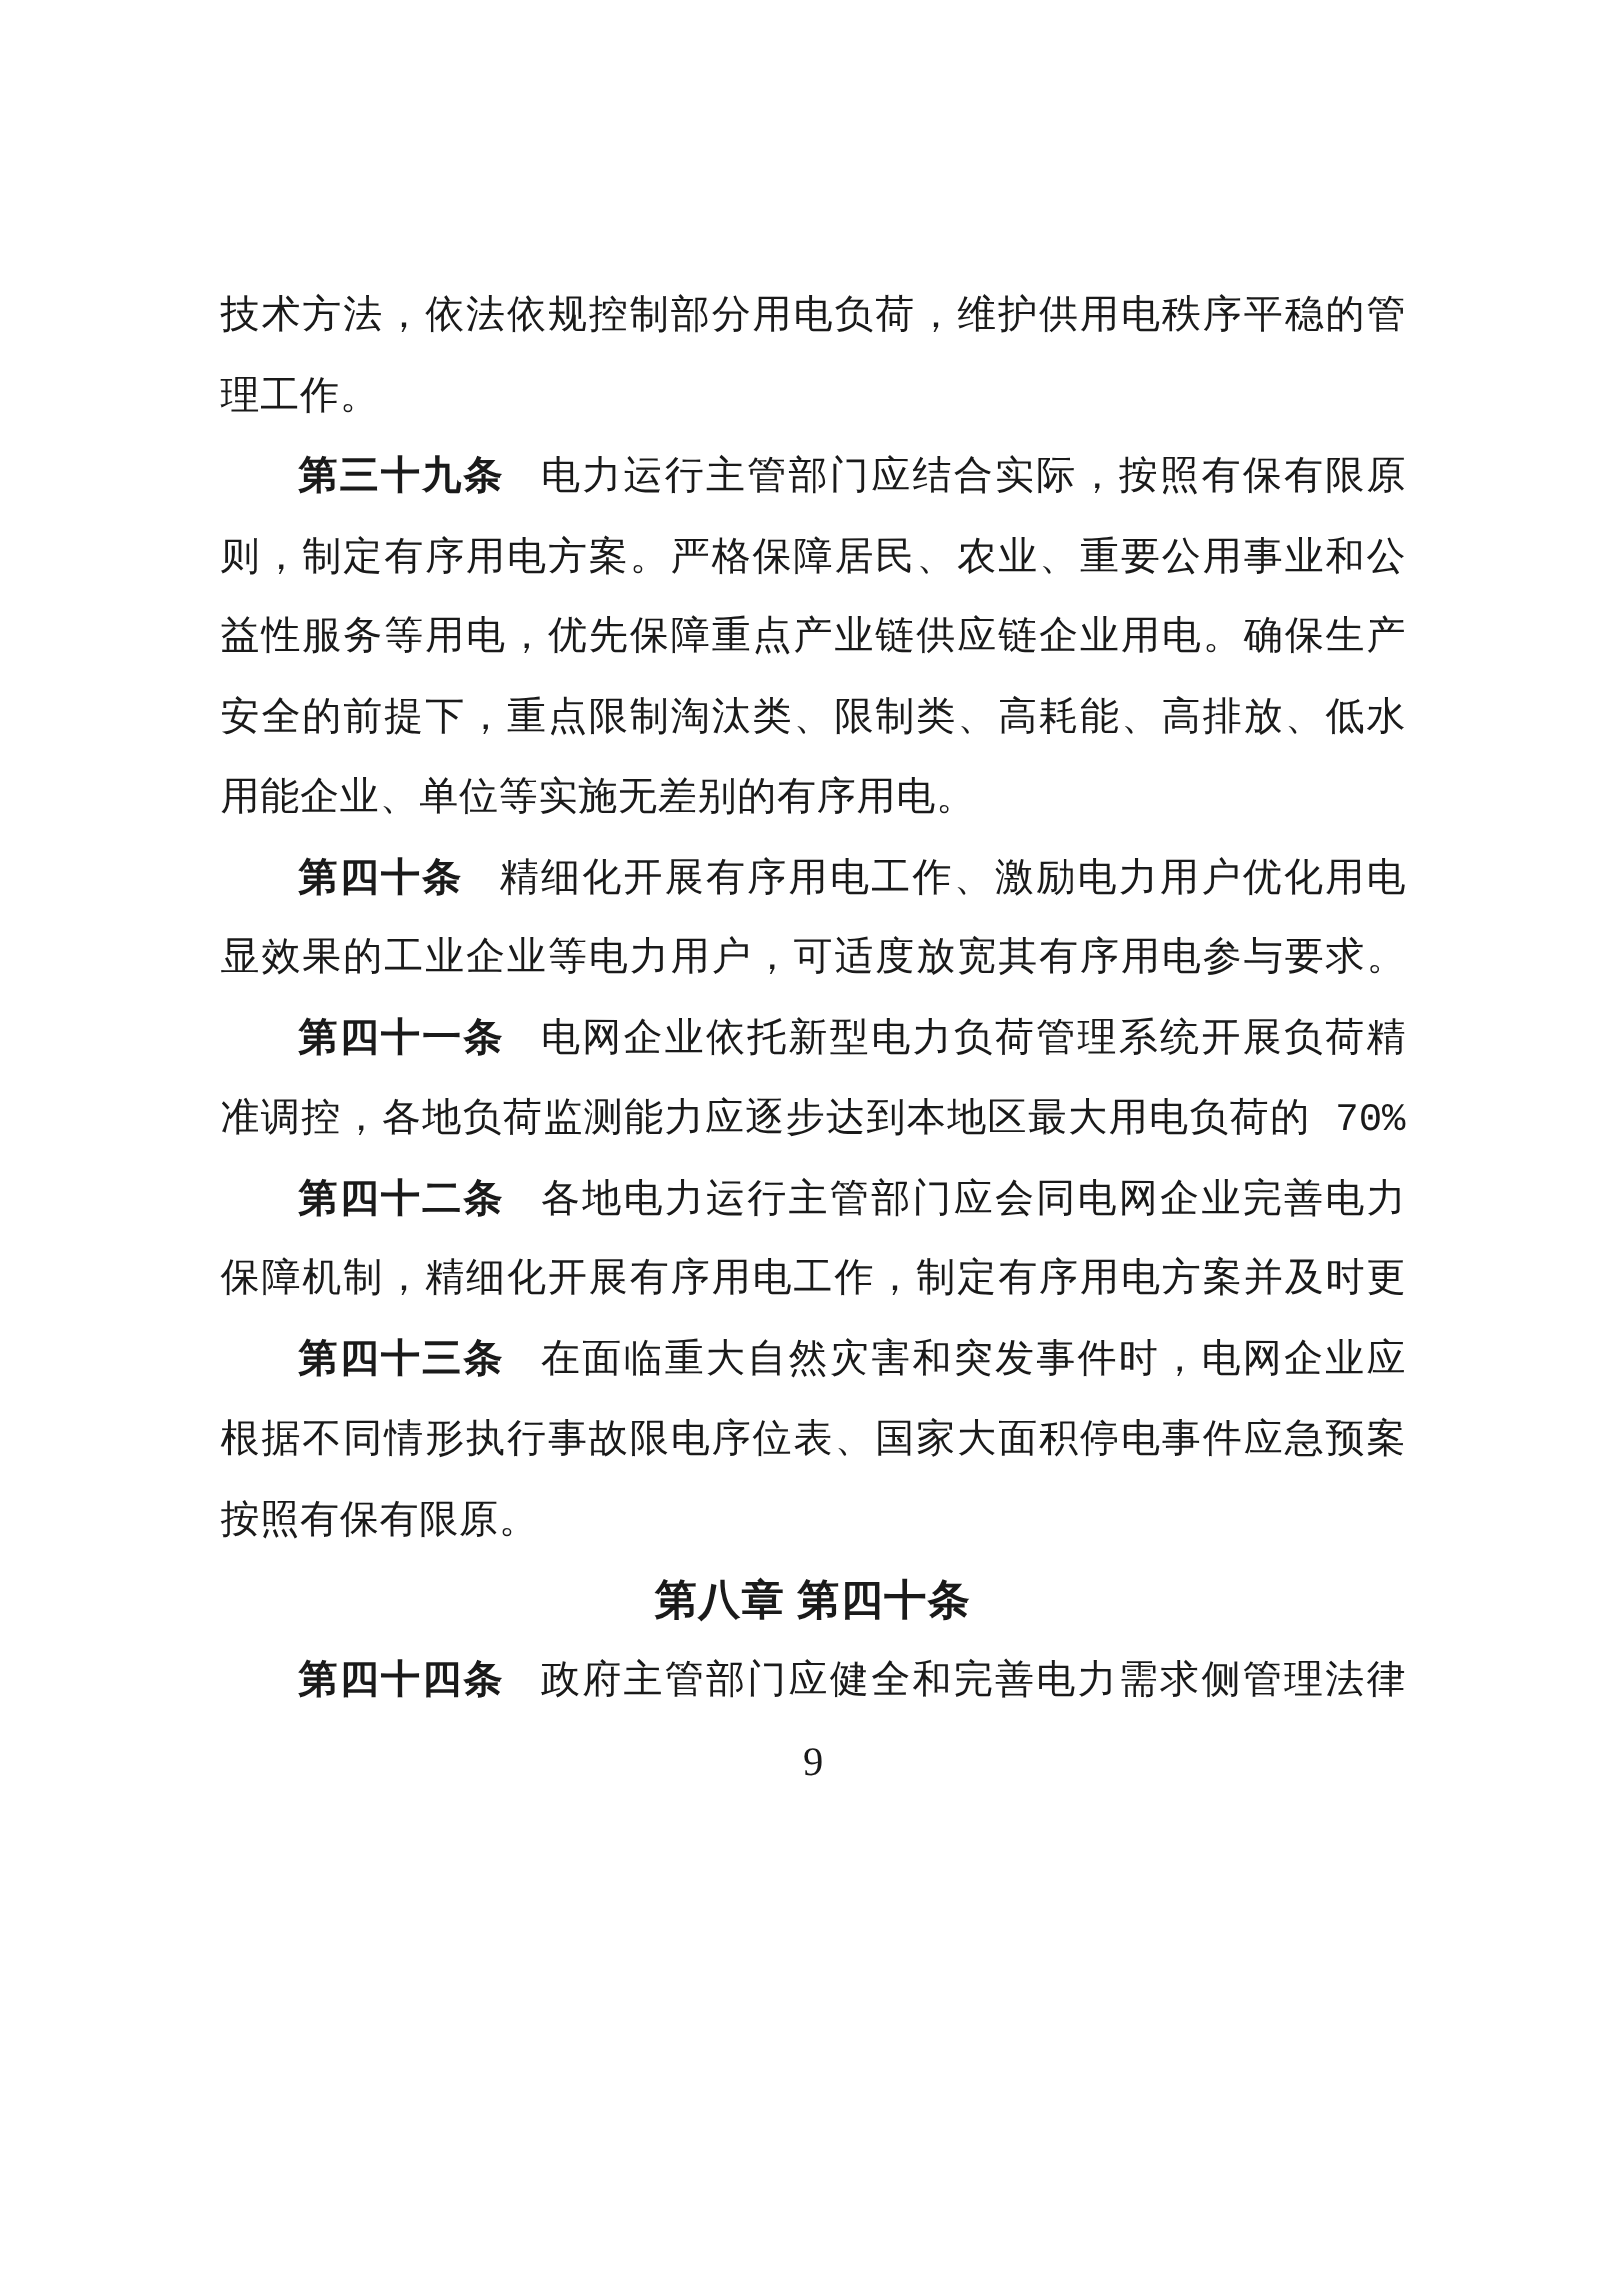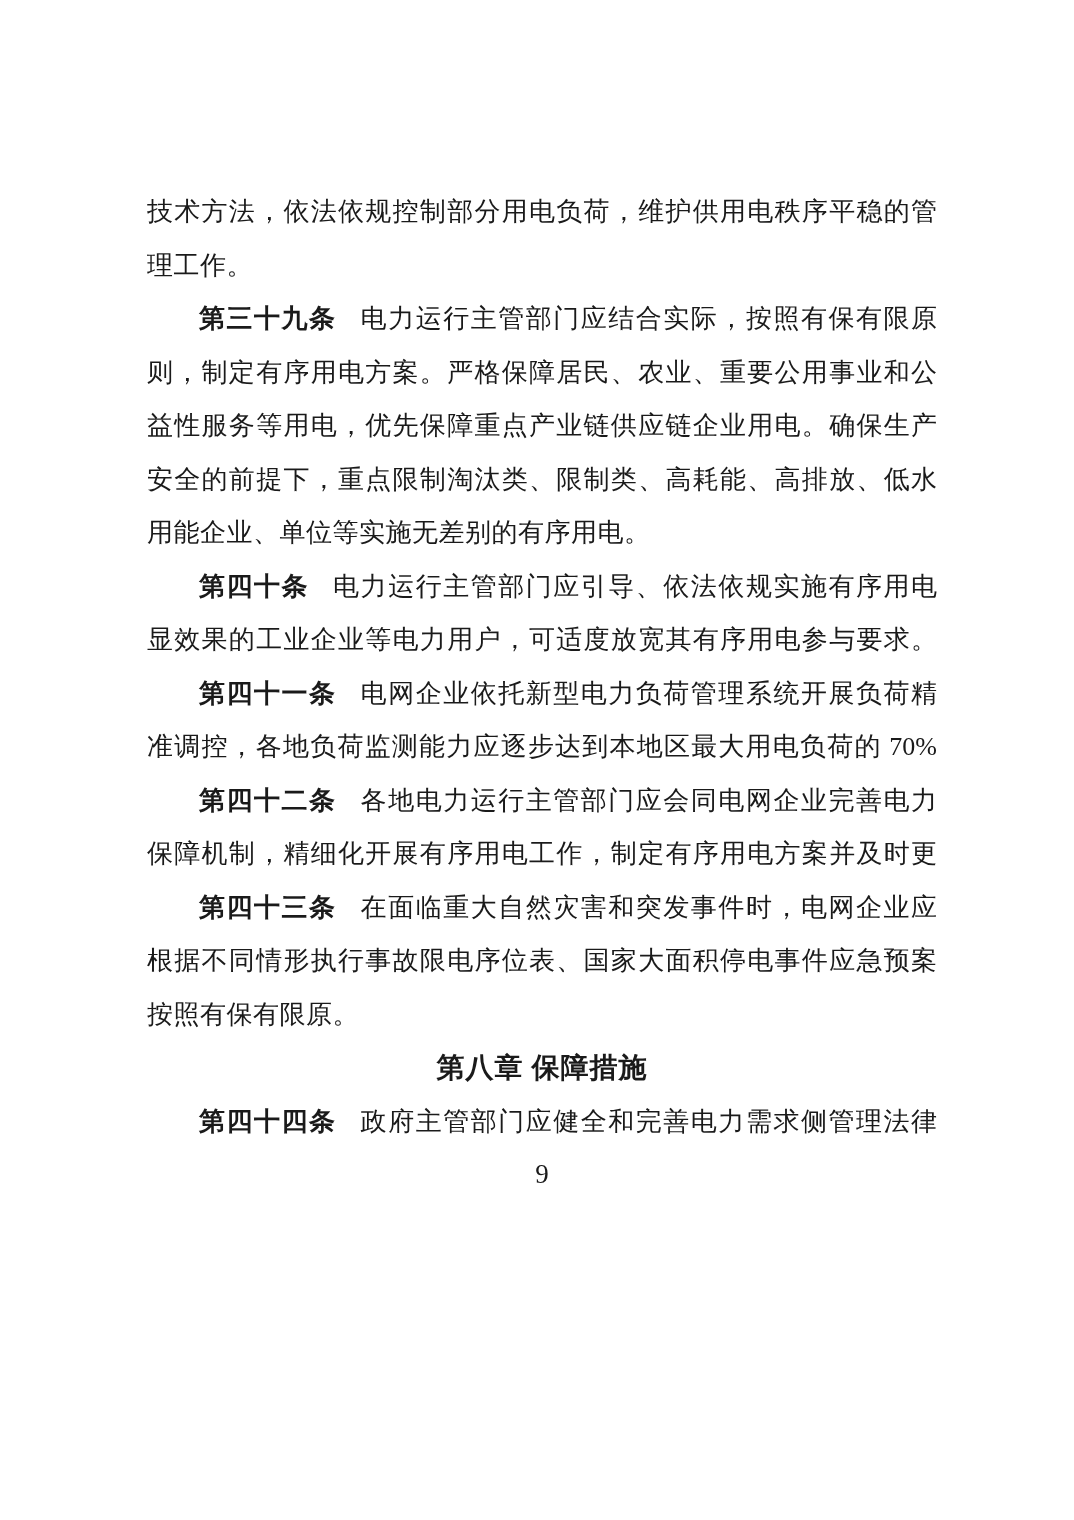--- a/index.html
+++ b/index.html
@@ -19,20 +19,21 @@
     left: 147px;
     top: 185px;
     width: 790px;
   }
   .line {
     height: 53.5px;
     line-height: 53.5px;
     font-size: 26px;
     white-space: nowrap;
     letter-spacing: 0.5px;
+    font-family: Liberation Mono, monospace;
   }
   .line.full {
     white-space: normal;
     text-align: justify;
     text-align-last: justify;
     letter-spacing: 0;
   }
   .line.indent { text-indent: 52px; }
   .lead { font-weight: 700; margin-right: 24px; }
   .chapter {
@@ -58,32 +59,32 @@
 
     <div class="line full"><span>技术方法，依法依规控制部分用电负荷，维护供用电秩序平稳的管</span></div>
     <div class="line"><span>理工作。</span></div>
 
     <div class="line full indent"><span class="lead">第三十九条</span><span>电力运行主管部门应结合实际，按照有保有限原</span></div>
     <div class="line full"><span>则，制定有序用电方案。严格保障居民、农业、重要公用事业和公</span></div>
     <div class="line full"><span>益性服务等用电，优先保障重点产业链供应链企业用电。确保生产</span></div>
     <div class="line full"><span>安全的前提下，重点限制淘汰类、限制类、高耗能、高排放、低水</span></div>
     <div class="line"><span>用能企业、单位等实施无差别的有序用电。</span></div>
 
-    <div class="line full indent"><span class="lead">第四十条</span><span>电力运行主管部门应引导、依法依规实施有序用电</span></div>
+    <div class="line full indent"><span class="lead">第四十条</span><span>精细化开展有序用电工作、激励电力用户优化用电</span></div>
     <div class="line full"><span>显效果的工业企业等电力用户，可适度放宽其有序用电参与要求。</span></div>
 
     <div class="line full indent"><span class="lead">第四十一条</span><span>电网企业依托新型电力负荷管理系统开展负荷精</span></div>
     <div class="line full"><span>准调控，各地负荷监测能力应逐步达到本地区最大用电负荷的 70%</span></div>
 
     <div class="line full indent"><span class="lead">第四十二条</span><span>各地电力运行主管部门应会同电网企业完善电力</span></div>
     <div class="line full"><span>保障机制，精细化开展有序用电工作，制定有序用电方案并及时更</span></div>
 
     <div class="line full indent"><span class="lead">第四十三条</span><span>在面临重大自然灾害和突发事件时，电网企业应</span></div>
     <div class="line full"><span>根据不同情形执行事故限电序位表、国家大面积停电事件应急预案</span></div>
     <div class="line"><span>按照有保有限原。</span></div>
 
-    <div class="chapter">第八章  保障措施</div>
+    <div class="chapter">第八章  第四十条</div>
 
     <div class="line full indent"><span class="lead">第四十四条</span><span>政府主管部门应健全和完善电力需求侧管理法律</span></div>
 
     <div class="page-number">9</div>
   </div>
 </div>
 
 </body></html>

